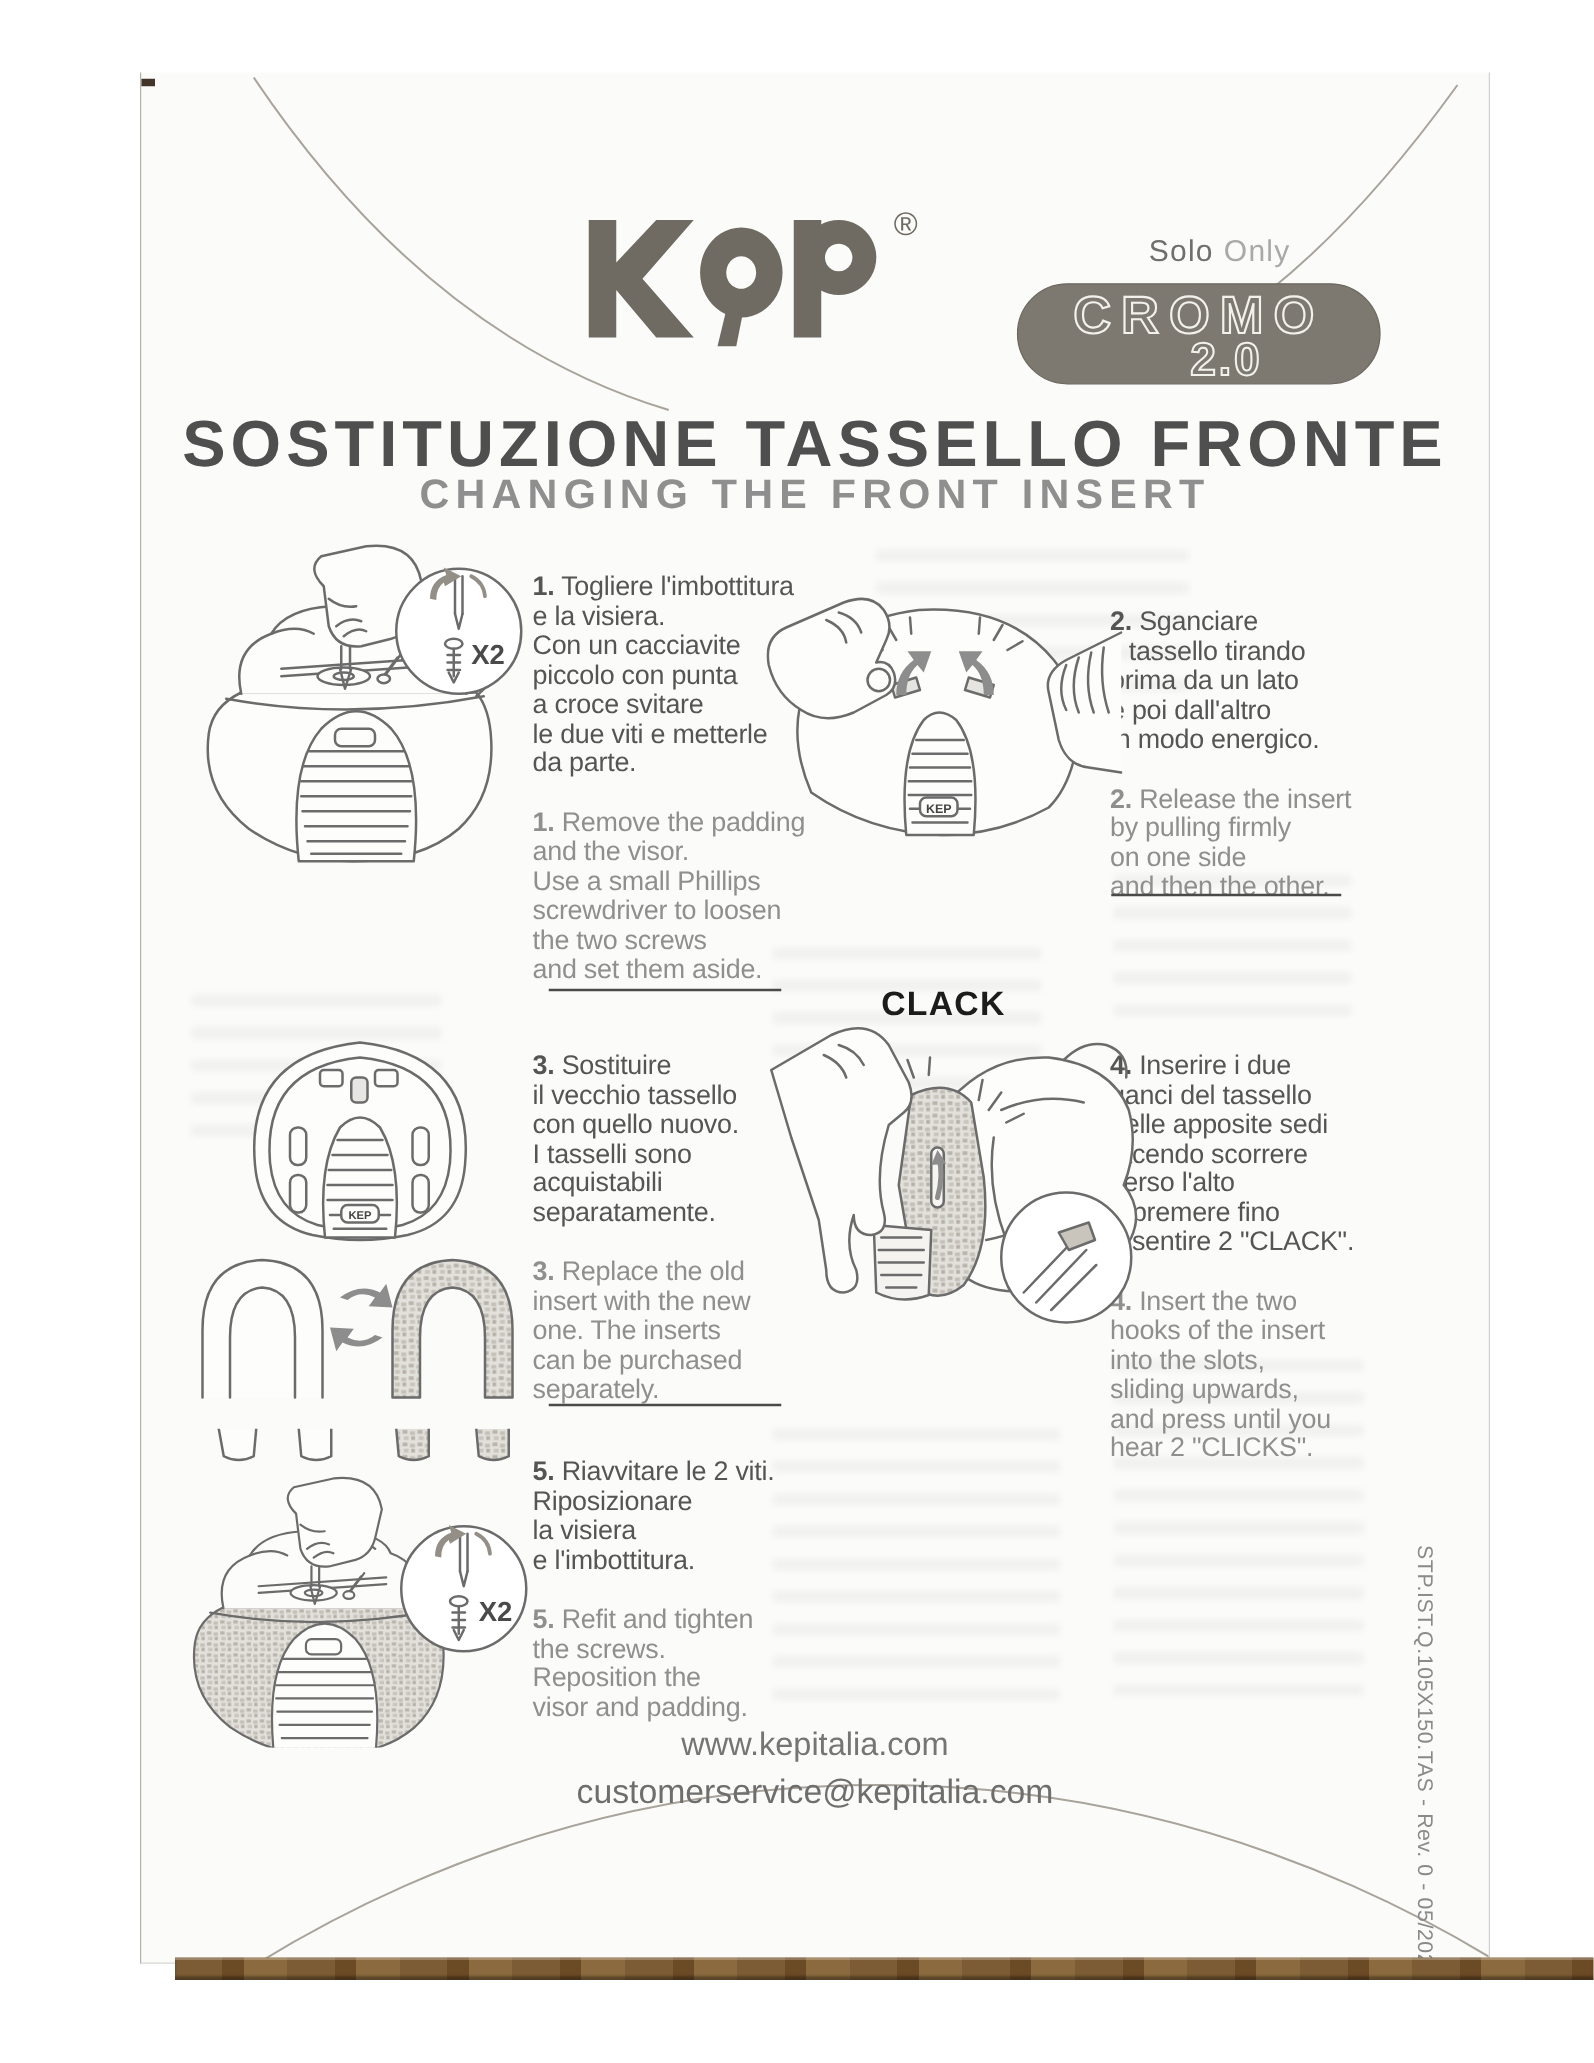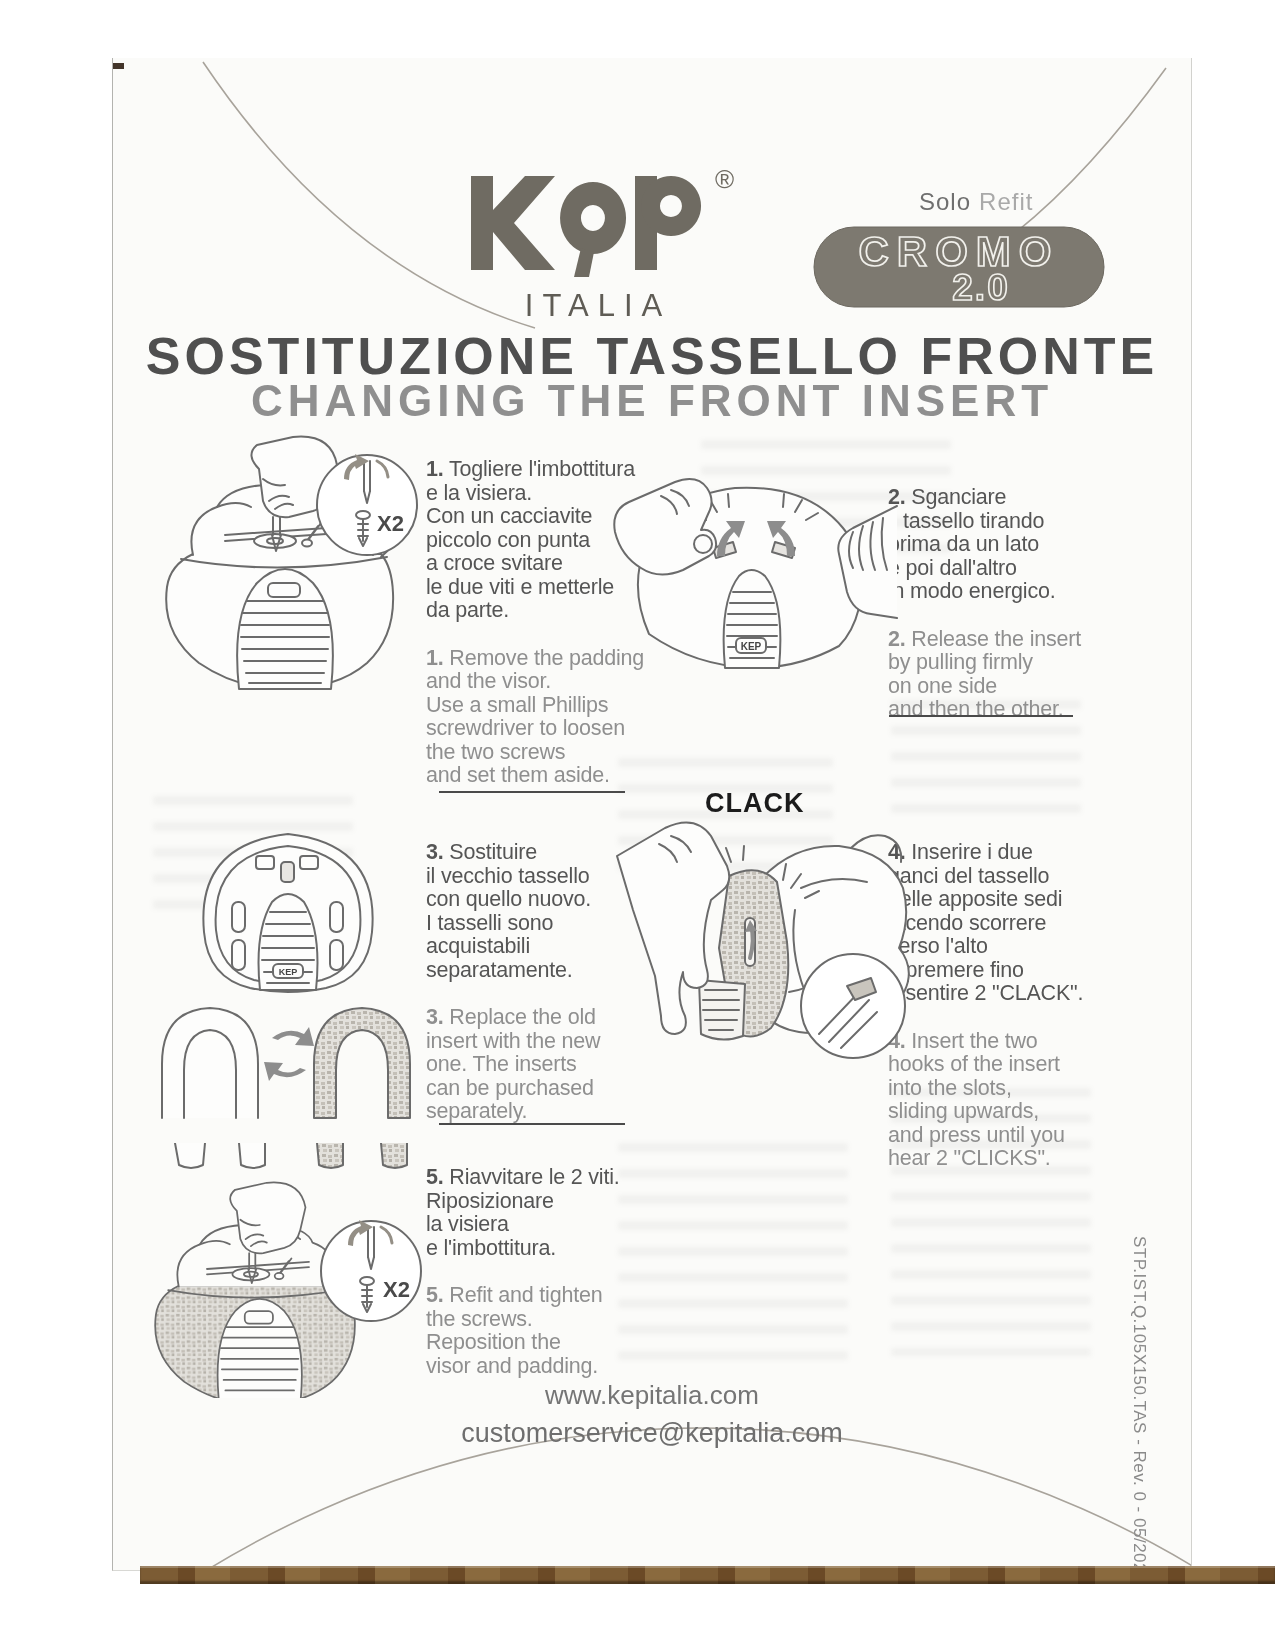--- a/index.html
+++ b/index.html
@@ -21,21 +21,21 @@
   
   #logo-block{left:340px;top:112px;width:290px;text-align:center;}
   #reg-mark{position:absolute;left:262px;top:-6px;font-size:26px;color:#6f6b62;}
   #brand-sub{display:block;margin-top:6px;font-size:31px;letter-spacing:9px;color:#5f5c55;}
   #solo-only{left:806px;top:130px;font-size:24px;color:#6f6f6f;letter-spacing:1px;}
   #solo-only .lt{color:#a9a9a9;margin-left:8px;}
   #badge{left:700px;top:168px;}
   
   .title-line{left:0;width:1078px;text-align:center;font-weight:bold;}
   #title-it{top:268px;font-size:52px;letter-spacing:4px;color:#4f4f4f;}
-  #title-en{top:318px;font-size:44px;letter-spacing:5px;color:#8f8f8f;}
+  #title-en{top:318px;font-size:33px;letter-spacing:5px;color:#8f8f8f;}
   
   .step p{margin:0 0 24px 0;font-size:21.5px;line-height:23.5px;letter-spacing:-0.2px;}
   .step .it{color:#555555;}
   .step .en{color:#8f8f8f;}
   .step .t{white-space:pre-line;}
   .divider{height:2px;background:#4a4a4a;}
   
   .illo{position:absolute;}
   .illo svg{position:absolute;left:0;top:0;}
   .lbl{position:absolute;font-weight:bold;color:#4a4a4a;}
@@ -76,25 +76,24 @@
       <svg width="270" height="108" viewBox="0 0 270 108">
         <g fill="#6f6b62">
           <polygon points="8,6 30,6 30,40 62,6 92,6 51,53 92,100 62,100 30,62 30,100 8,100"></polygon>
           <path fill-rule="evenodd" d="M130,12 a33,36 0 1,0 0.1,0 Z M130,35 a12,13 0 1,1 -0.1,0 Z"></path>
           <path d="M118,78 L111,107 L126,107 L131,82 Z"></path>
           <rect x="172" y="6" width="22" height="94"></rect>
           <path fill-rule="evenodd" d="M208,6 a30,30 0 1,0 0.1,0 Z M208,25 a11,11 0 1,1 -0.1,0 Z"></path>
         </g>
       </svg>
       <span id="reg-mark">®</span>
-      <span id="brand-sub">ITALIA</span>
     </div>
 
     <div id="solo-only" class="abs">
-      <span>Solo</span><span class="lt">Refit</span>
+      <span>Solo</span><span class="lt">Only</span>
     </div>
 
     <div id="badge" class="abs">
       <svg width="292" height="82" viewBox="0 0 292 82">
         <rect x="1" y="1" width="290" height="80" rx="40" fill="#7d7970" stroke="#6c6860"></rect>
         <text x="146" y="40" text-anchor="middle" font-family="Liberation Sans, sans-serif" font-weight="bold" font-size="42" letter-spacing="8" fill="none" stroke="#f2f1ec" stroke-width="1.7">CROMO</text>
         <text x="168" y="74" text-anchor="middle" font-family="Liberation Sans, sans-serif" font-weight="bold" font-size="37" letter-spacing="2" fill="none" stroke="#f2f1ec" stroke-width="1.6">2.0</text>
       </svg>
     </div>
 

